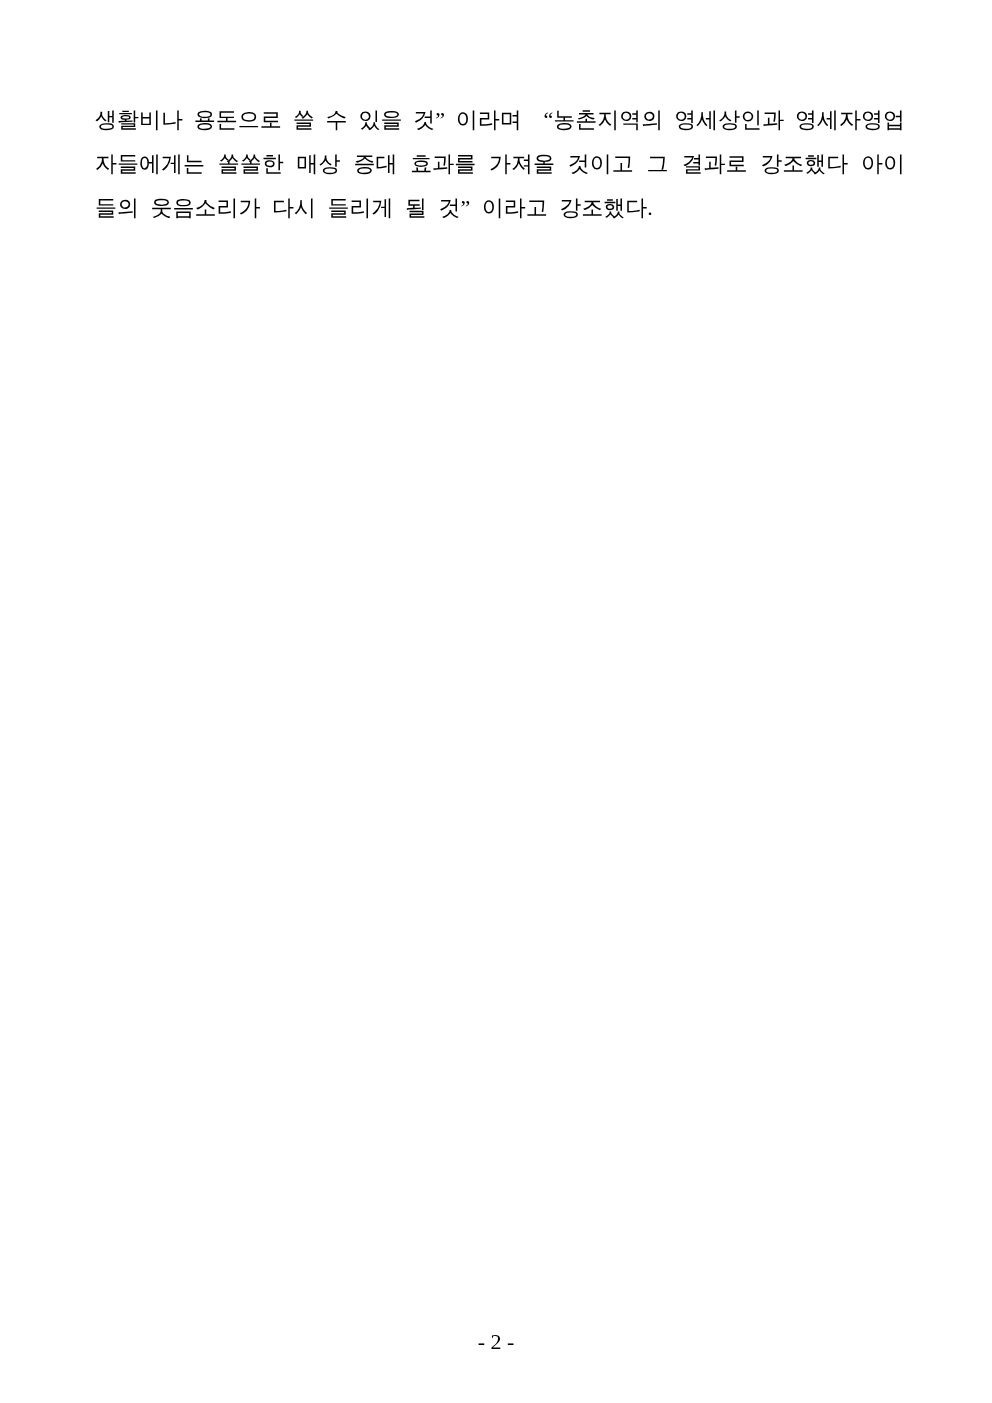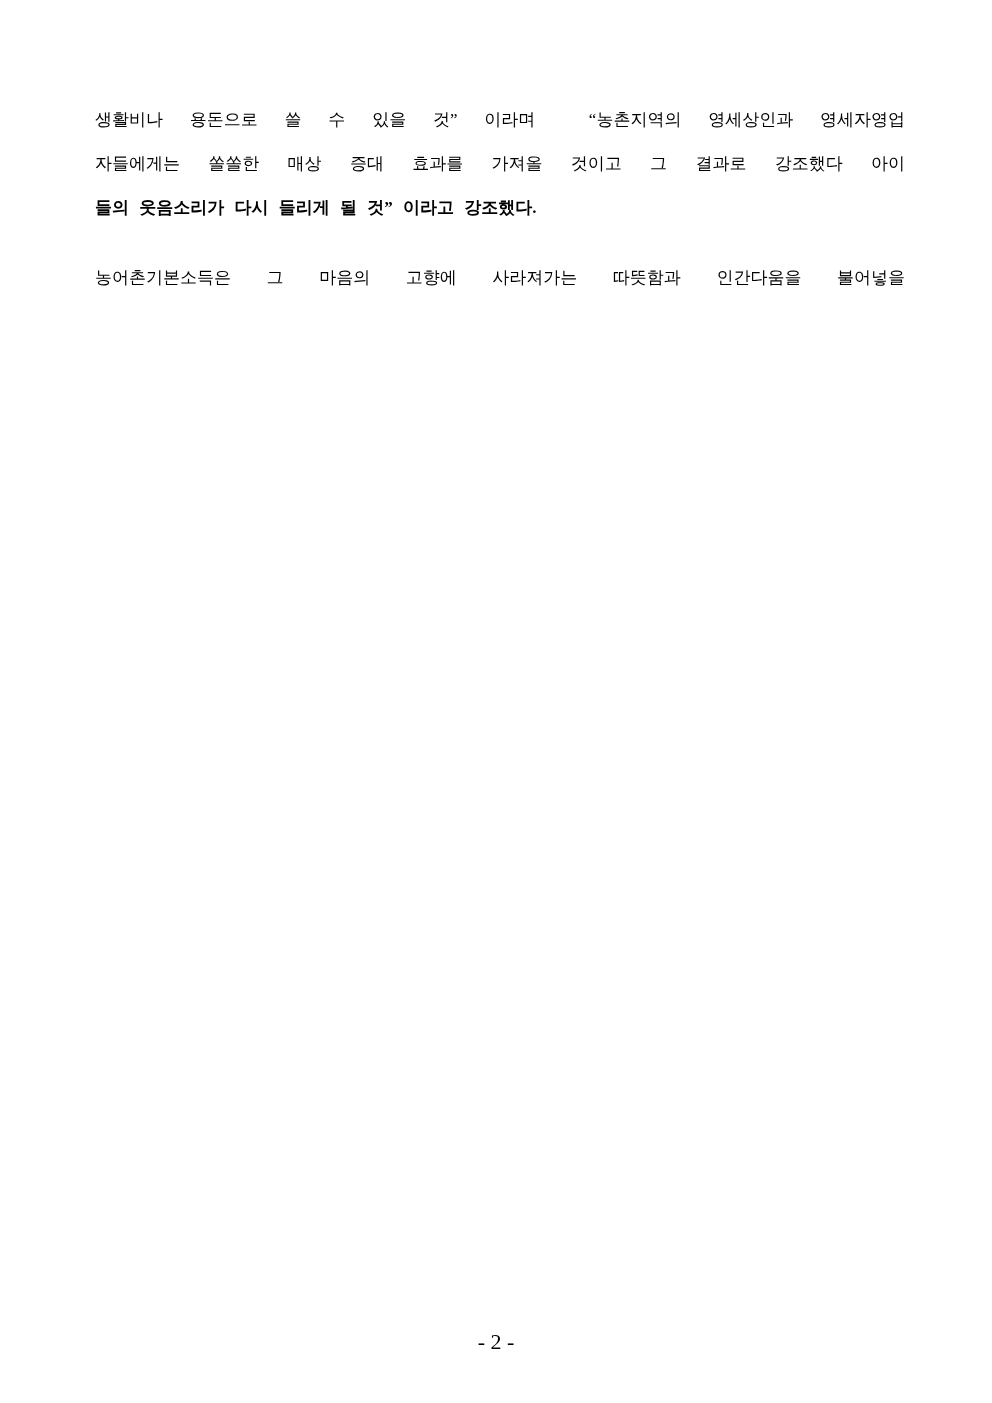--- a/index.html
+++ b/index.html
@@ -24,35 +24,34 @@
     width: 810px;
   }
   .paragraph {
     margin: 0;
     padding: 0;
   }
   .paragraph + .paragraph {
     margin-top: 26px;
   }
   .line {
-    font-size: 17px;
+    font-size: 22px;
     line-height: 44px;
     height: 44px;
     text-align: justify;
     text-align-last: justify;
     -moz-text-align-last: justify;
     white-space: pre-wrap;
     letter-spacing: 0px;
   }
   .line.final {
     text-align: left;
     text-align-last: left;
     -moz-text-align-last: left;
     word-spacing: 6px;
-    font-weight: bold;
   }
   .footer {
     position: absolute;
     top: 1320px;
     left: 0;
     width: 100%;
     text-align: center;
     font-size: 22px;
     line-height: 44px;
     white-space: pre-wrap;
@@ -64,19 +63,18 @@
 <div class="page">
   <div class="content">
 
     <div class="paragraph">
       <div class="line">생활비나 용돈으로 쓸 수 있을 것” 이라며  “농촌지역의 영세상인과 영세자영업</div>
       <div class="line">자들에게는 쏠쏠한 매상 증대 효과를 가져올 것이고 그 결과로 강조했다 아이</div>
       <div class="line final">들의 웃음소리가 다시 들리게 될 것” 이라고 강조했다.</div>
     </div>
 
     <div class="paragraph">
-      <div class="line">농어촌기본소득은 그 마음의 고향에 사라져가는 따뜻함과 인간다움을 불어넣을</div>
     </div>
 
   </div>
 
   <div class="footer">- 2 -</div>
 </div>
 
 </body></html>

